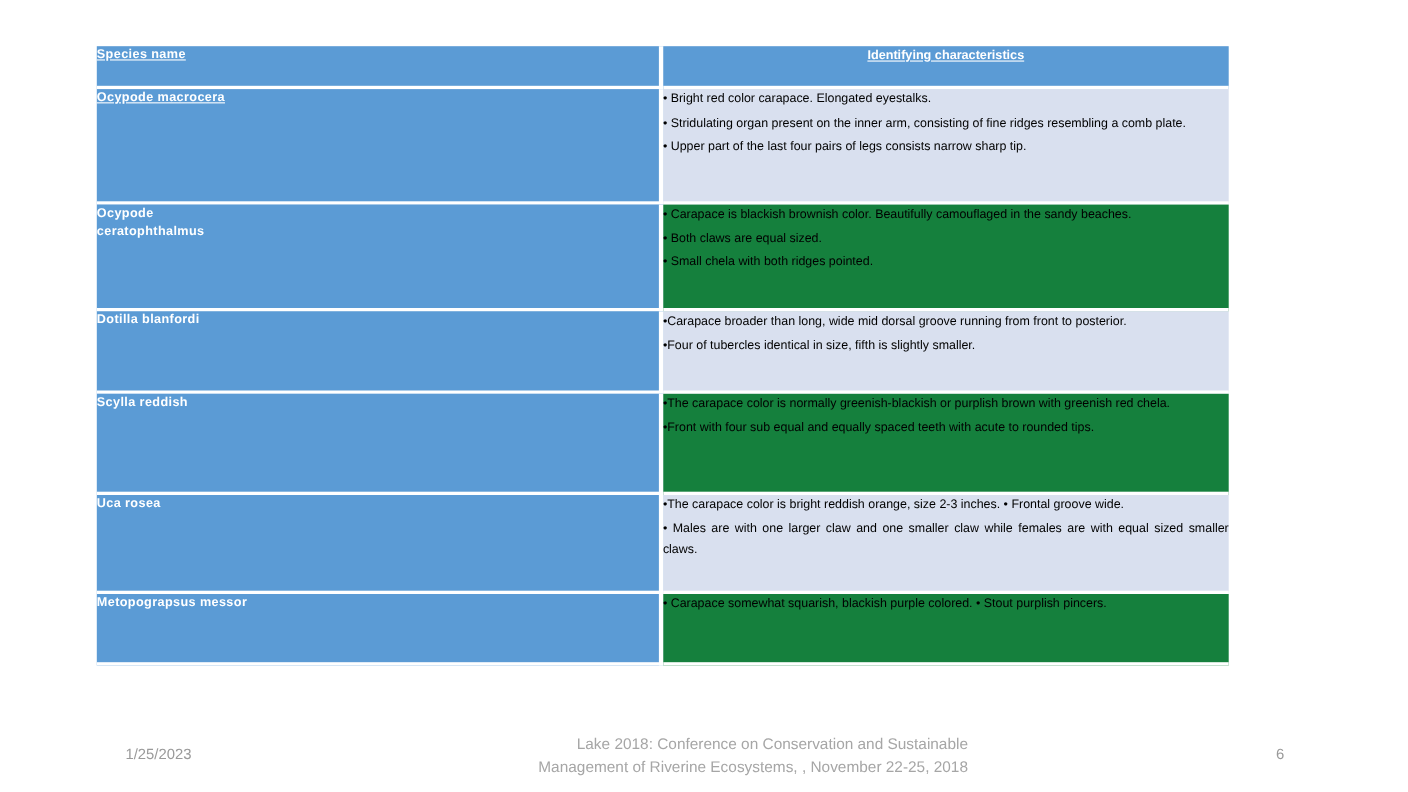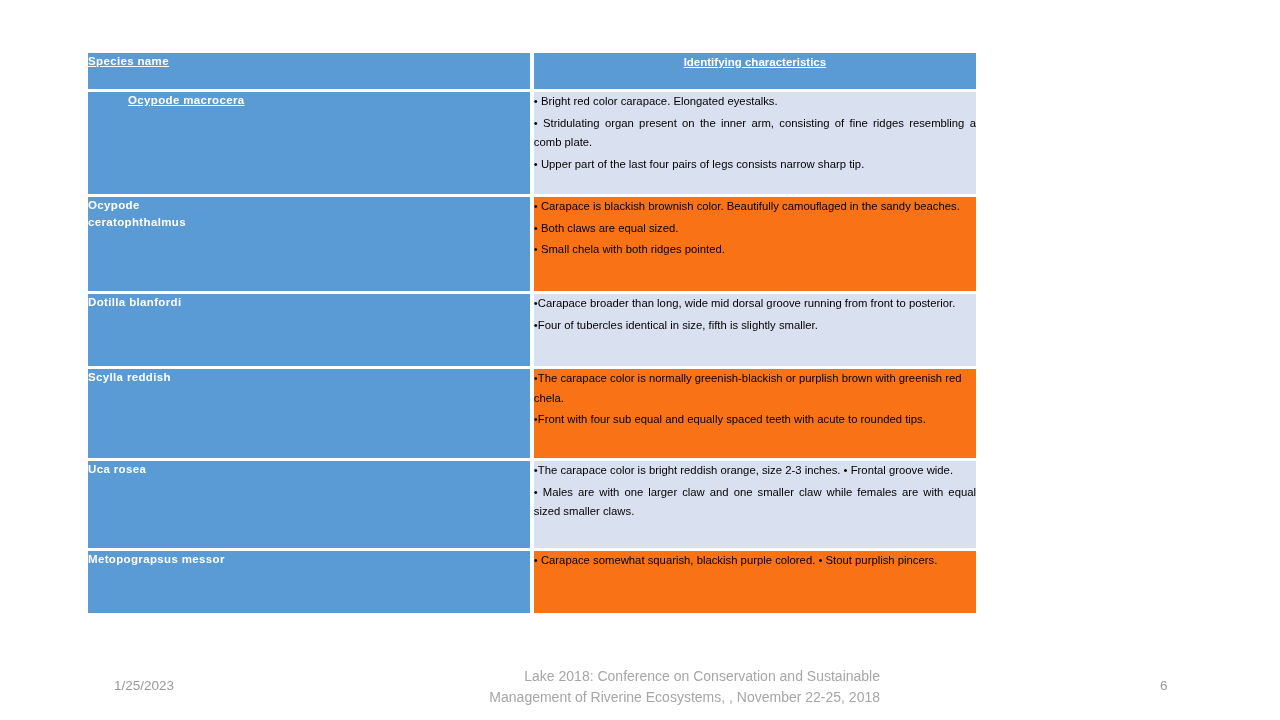--- a/index.html
+++ b/index.html
@@ -14,22 +14,22 @@
     position: relative;
     width: 1280px;
     height: 720px;
     background: #ffffff;
   }
 
   
   #species-table {
     position: absolute;
     left: 88px;
-    top: 53px;
-    width: 888px;
+    top: 42px;
+    width: 1029px;
     border-collapse: separate;
     border-spacing: 0;
   }
   #species-table td, #species-table th {
     vertical-align: top;
     padding: 0;
   }
 
   .cell-name {
     width: 540px;
@@ -59,23 +59,23 @@
     color: #ffffff;
     font-weight: bold;
     font-size: 11.5px;
     border-bottom: 3px solid #ffffff;
   }
   .hdr .cell-desc { text-align: center; padding-top: 9px; }
   .hdr .u { text-decoration: underline; }
 
   
   .band-a .cell-desc { background: #D9E0EF; }
-  .band-b .cell-desc { background: #f97316; }
-
-  .nm-underline { text-decoration: underline; padding-left: 40px; }
+  .band-b .cell-desc { background: #15803d; }
+
+  .nm-underline { text-decoration: underline; }
 
   
   .blist { margin: 0; padding: 0; list-style: none; }
   .blist li {
     margin: 0 0 2px 0;
     padding: 0;
     text-indent: 0;
   }
   .bi-pad  { padding-left: 12px; }
   .bi-pad2 { padding-left: 6px; }

